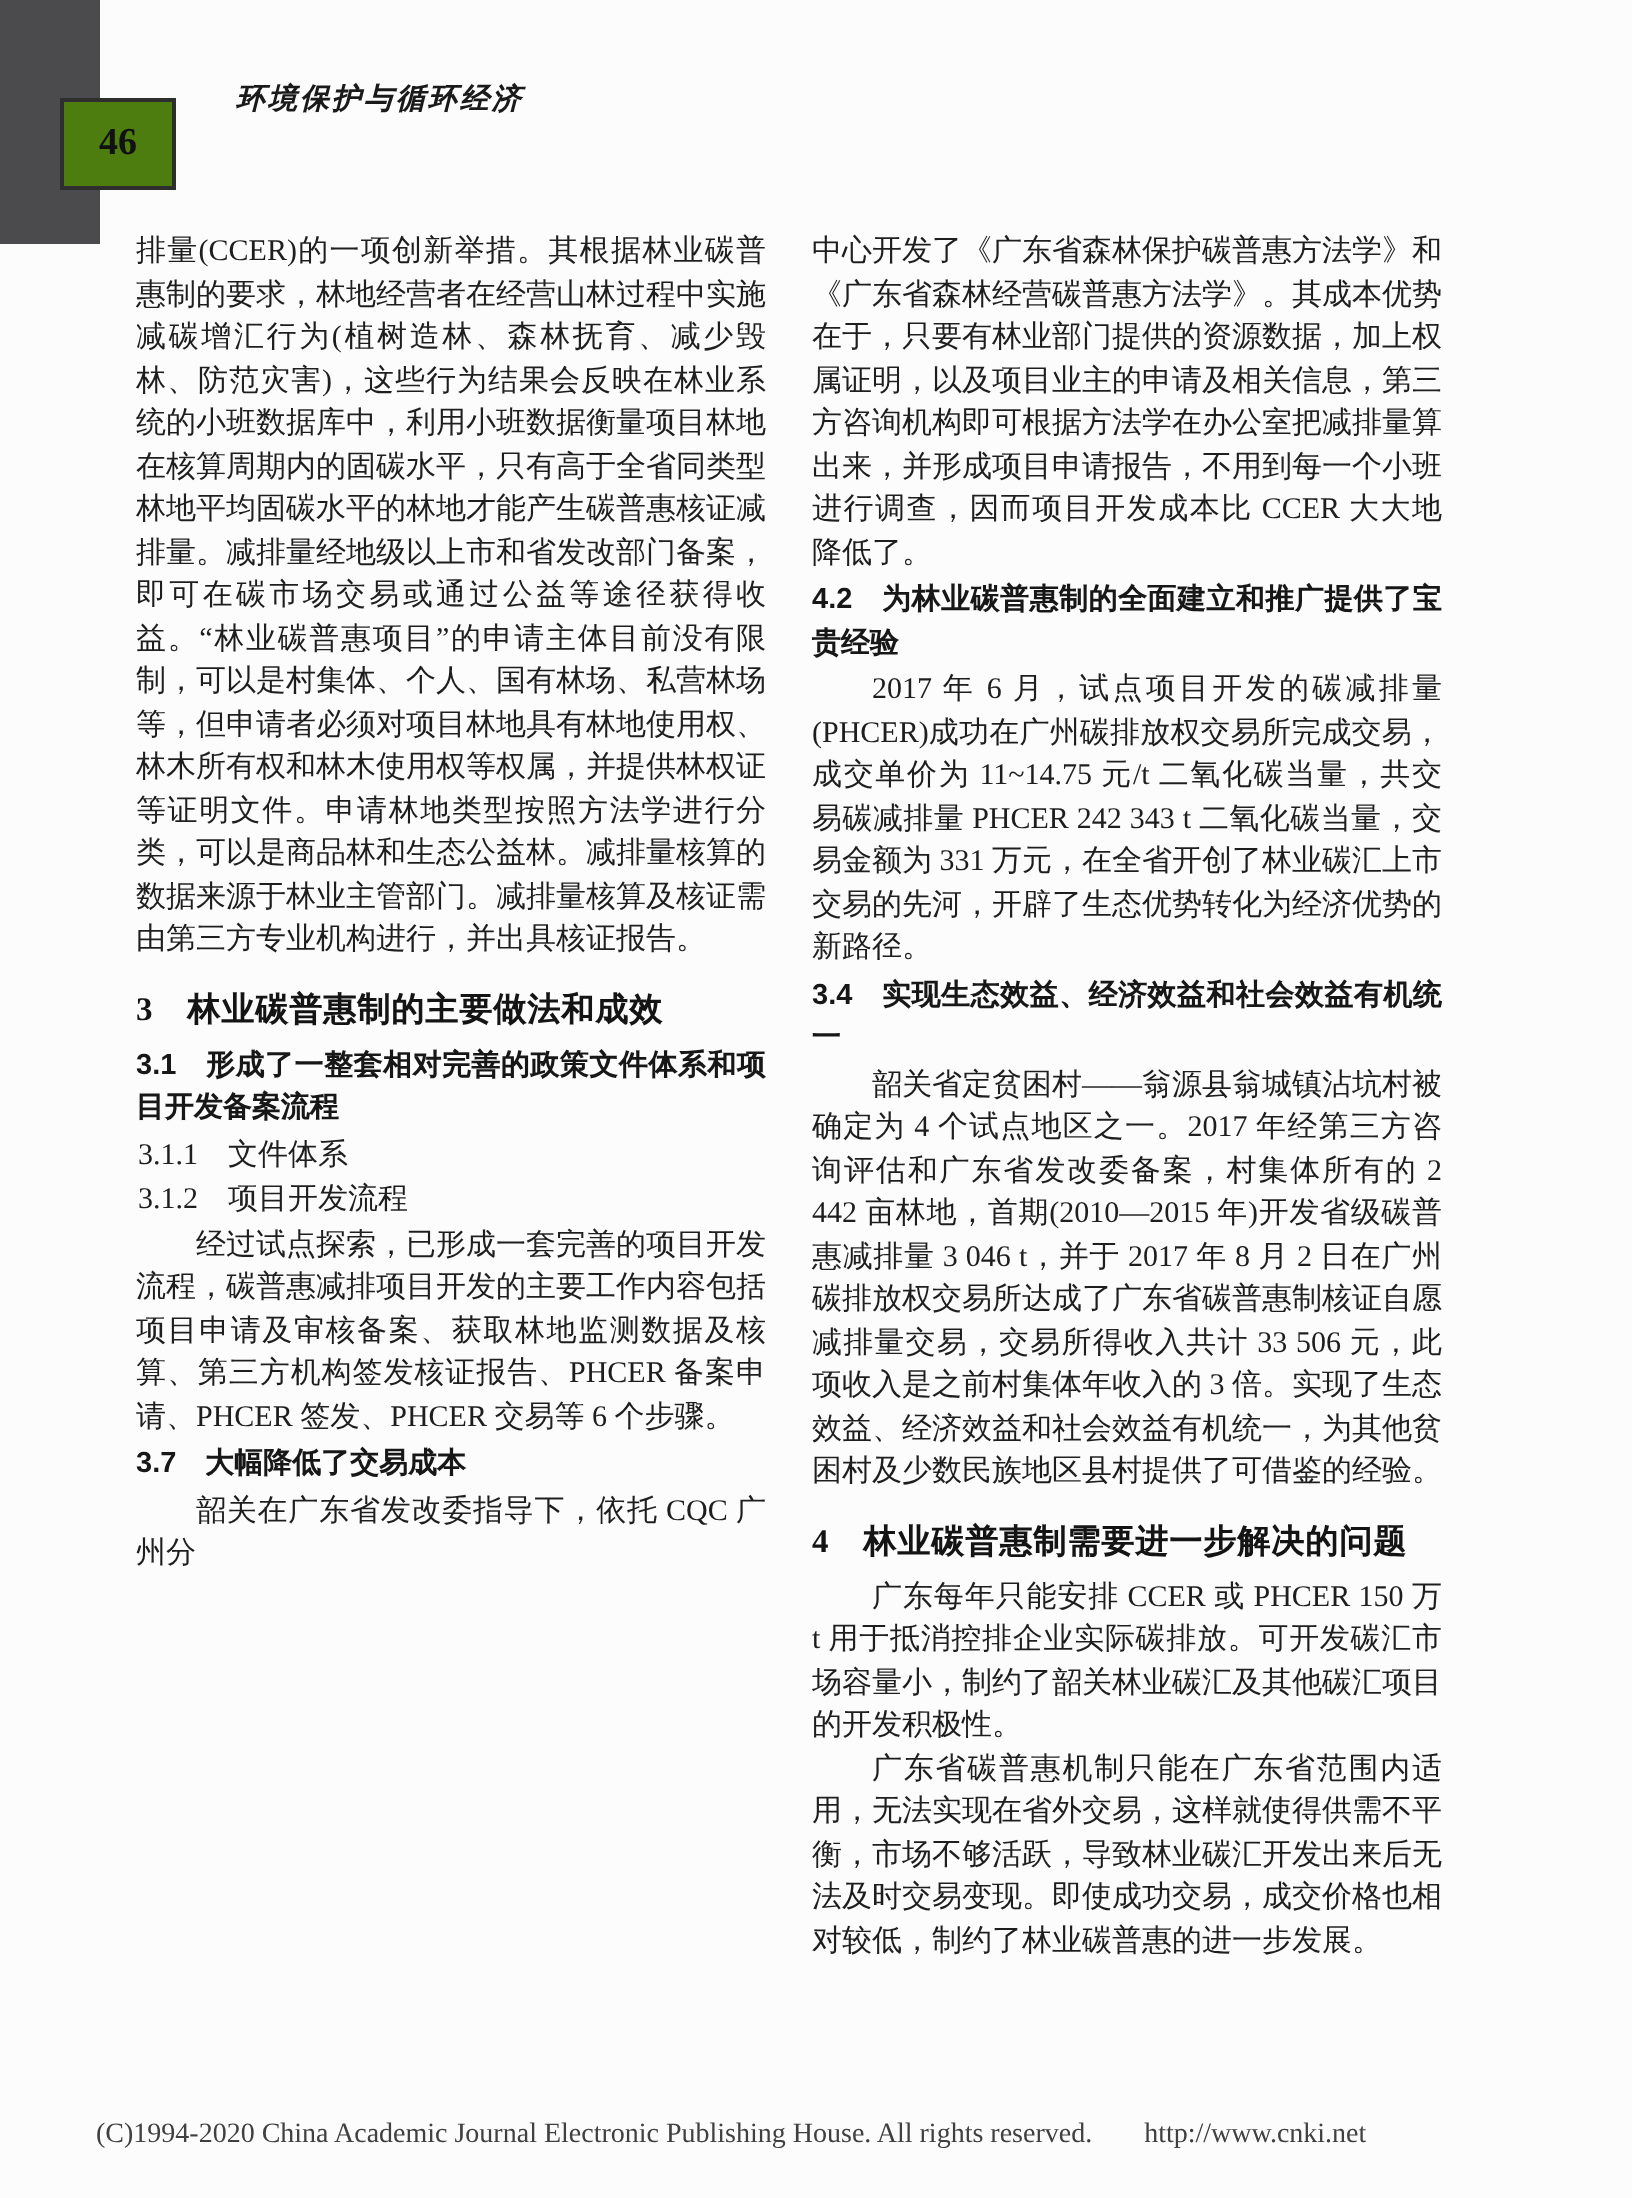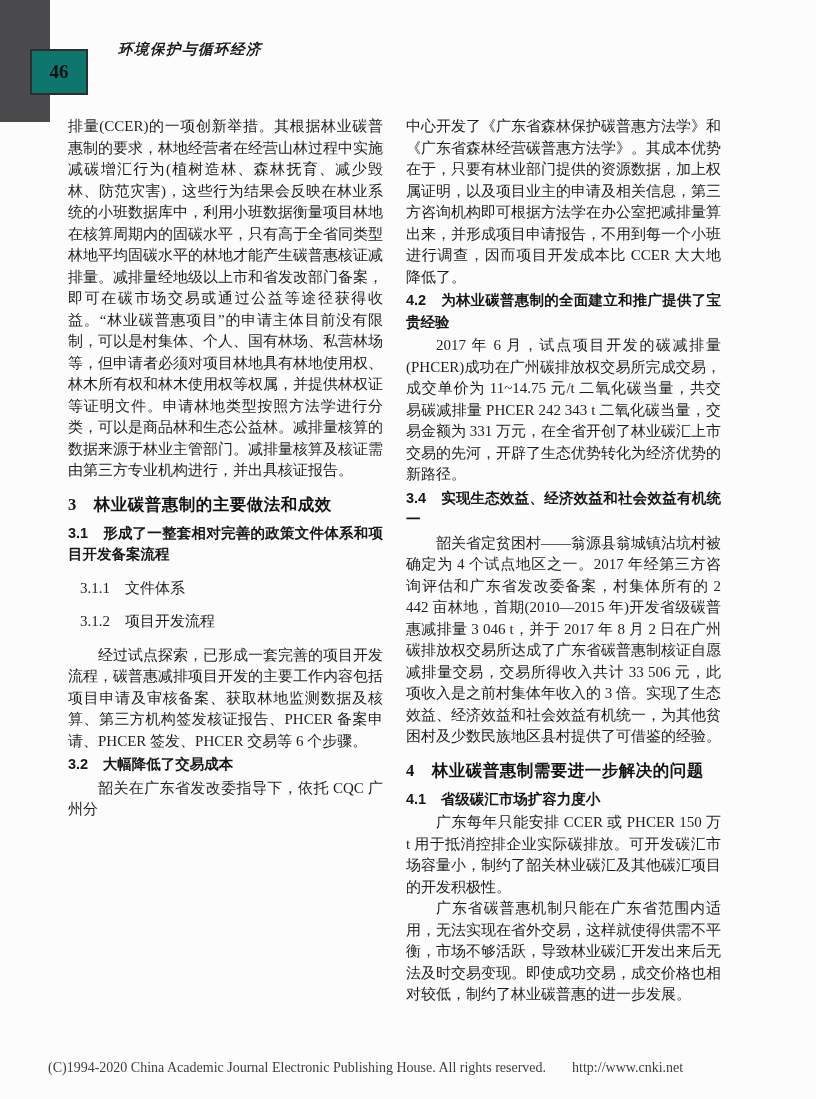--- a/index.html
+++ b/index.html
@@ -13,21 +13,21 @@
   }
   
   .corner-bar {
     position: absolute; left: 0; top: 0;
     width: 50px; height: 122px;
     background: #4b4b4d;
   }
   .page-num-box {
     position: absolute; left: 30px; top: 49px;
     width: 54px; height: 42px;
-    background: #0f766e;
+    background: #4d7c0f;
     border: 2px solid #2e2e2e;
     display: flex; align-items: center; justify-content: center;
     font-weight: bold; font-size: 19px; color: #111;
   }
   .journal-title {
     position: absolute; left: 118px; top: 40px;
     font-size: 14.5px; font-weight: bold; font-style: italic;
     letter-spacing: 1.5px; color: #1a1a1a;
   }
   
@@ -49,21 +49,21 @@
     font-size: 16.5px; font-weight: bold; color: #141414;
     letter-spacing: 0.5px; line-height: 23px;
   }
   h3.sub { 
     margin: 2px 0 2px 0;
     font-family: "Liberation Sans", "DejaVu Sans", sans-serif;
     font-size: 14.5px; font-weight: bold; color: #171717;
     line-height: 21.5px; text-align: justify;
   }
   h4.sub3 { 
-    margin: 12px; font-size: 15px; font-weight: normal;
+    margin: 1px; font-size: 15px; font-weight: normal;
     line-height: 21.5px; color: #1e1e1e;
   }
   
   .footer {
     position: absolute; left: 48px; top: 1060px;
     width: 740px;
     font-size: 14px; color: #404040;
     font-family: "Liberation Serif", "DejaVu Serif", serif;
     white-space: nowrap;
   }
@@ -80,32 +80,31 @@
 
 <div class="content">
 
   <div class="col">
     <p class="para">排量(CCER)的一项创新举措。其根据林业碳普惠制的要求，林地经营者在经营山林过程中实施减碳增汇行为(植树造林、森林抚育、减少毁林、防范灾害)，这些行为结果会反映在林业系统的小班数据库中，利用小班数据衡量项目林地在核算周期内的固碳水平，只有高于全省同类型林地平均固碳水平的林地才能产生碳普惠核证减排量。减排量经地级以上市和省发改部门备案，即可在碳市场交易或通过公益等途径获得收益。“林业碳普惠项目”的申请主体目前没有限制，可以是村集体、个人、国有林场、私营林场等，但申请者必须对项目林地具有林地使用权、林木所有权和林木使用权等权属，并提供林权证等证明文件。申请林地类型按照方法学进行分类，可以是商品林和生态公益林。减排量核算的数据来源于林业主管部门。减排量核算及核证需由第三方专业机构进行，并出具核证报告。</p>
     <h2 class="sec">3　林业碳普惠制的主要做法和成效</h2>
     <h3 class="sub">3.1　形成了一整套相对完善的政策文件体系和项目开发备案流程</h3>
     <h4 class="sub3">3.1.1　文件体系</h4>
     <h4 class="sub3">3.1.2　项目开发流程</h4>
     <p class="para ind">经过试点探索，已形成一套完善的项目开发流程，碳普惠减排项目开发的主要工作内容包括项目申请及审核备案、获取林地监测数据及核算、第三方机构签发核证报告、PHCER 备案申请、PHCER 签发、PHCER 交易等 6 个步骤。</p>
-    <h3 class="sub">3.2　大幅降低了交易成本</h3>
+    <h3 class="sub">3.7　大幅降低了交易成本</h3>
     <p class="para ind">韶关在广东省发改委指导下，依托 CQC 广州分</p>
   </div>
 
   <div class="col">
     <p class="para">中心开发了《广东省森林保护碳普惠方法学》和《广东省森林经营碳普惠方法学》。其成本优势在于，只要有林业部门提供的资源数据，加上权属证明，以及项目业主的申请及相关信息，第三方咨询机构即可根据方法学在办公室把减排量算出来，并形成项目申请报告，不用到每一个小班进行调查，因而项目开发成本比 CCER 大大地降低了。</p>
     <h3 class="sub">4.2　为林业碳普惠制的全面建立和推广提供了宝贵经验</h3>
     <p class="para ind">2017 年 6 月，试点项目开发的碳减排量(PHCER)成功在广州碳排放权交易所完成交易，成交单价为 11~14.75 元/t 二氧化碳当量，共交易碳减排量 PHCER 242 343 t 二氧化碳当量，交易金额为 331 万元，在全省开创了林业碳汇上市交易的先河，开辟了生态优势转化为经济优势的新路径。</p>
     <h3 class="sub">3.4　实现生态效益、经济效益和社会效益有机统一</h3>
     <p class="para ind">韶关省定贫困村——翁源县翁城镇沾坑村被确定为 4 个试点地区之一。2017 年经第三方咨询评估和广东省发改委备案，村集体所有的 2 442 亩林地，首期(2010—2015 年)开发省级碳普惠减排量 3 046 t，并于 2017 年 8 月 2 日在广州碳排放权交易所达成了广东省碳普惠制核证自愿减排量交易，交易所得收入共计 33 506 元，此项收入是之前村集体年收入的 3 倍。实现了生态效益、经济效益和社会效益有机统一，为其他贫困村及少数民族地区县村提供了可借鉴的经验。</p>
     <h2 class="sec">4　林业碳普惠制需要进一步解决的问题</h2>
-    <h3 class="sub">4.1　省级碳汇市场扩容力度小</h3>
     <p class="para ind">广东每年只能安排 CCER 或 PHCER 150 万 t 用于抵消控排企业实际碳排放。可开发碳汇市场容量小，制约了韶关林业碳汇及其他碳汇项目的开发积极性。</p>
     <p class="para ind">广东省碳普惠机制只能在广东省范围内适用，无法实现在省外交易，这样就使得供需不平衡，市场不够活跃，导致林业碳汇开发出来后无法及时交易变现。即使成功交易，成交价格也相对较低，制约了林业碳普惠的进一步发展。</p>
   </div>
 
 </div>
 
 <div class="footer">
   <span>(C)1994-2020 China Academic Journal Electronic Publishing House. All rights reserved.</span><span class="url">http://www.cnki.net</span>
 </div>
 

